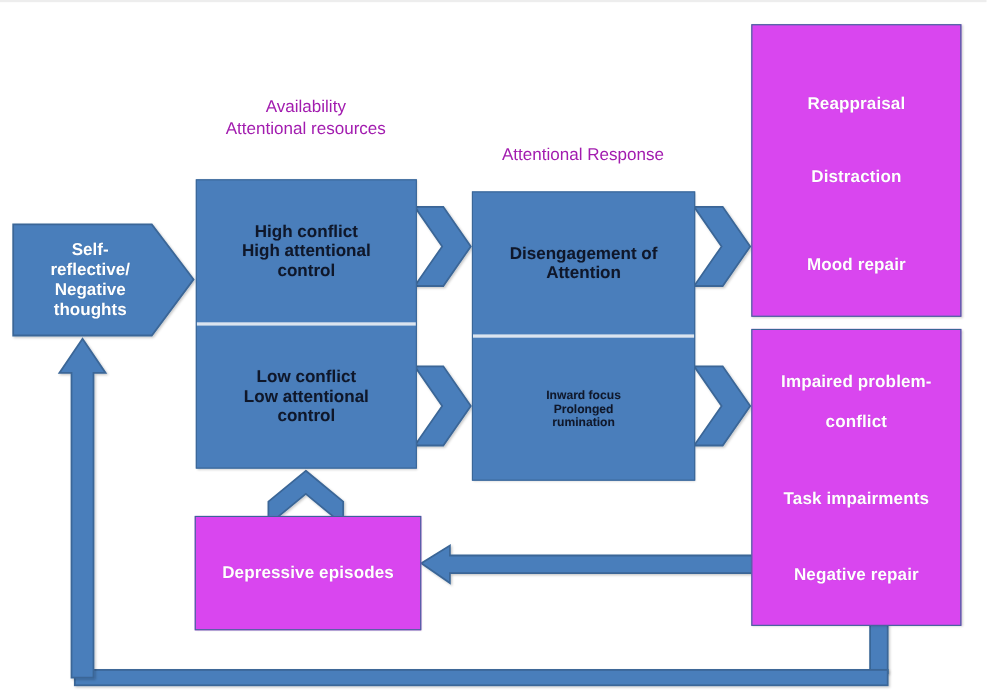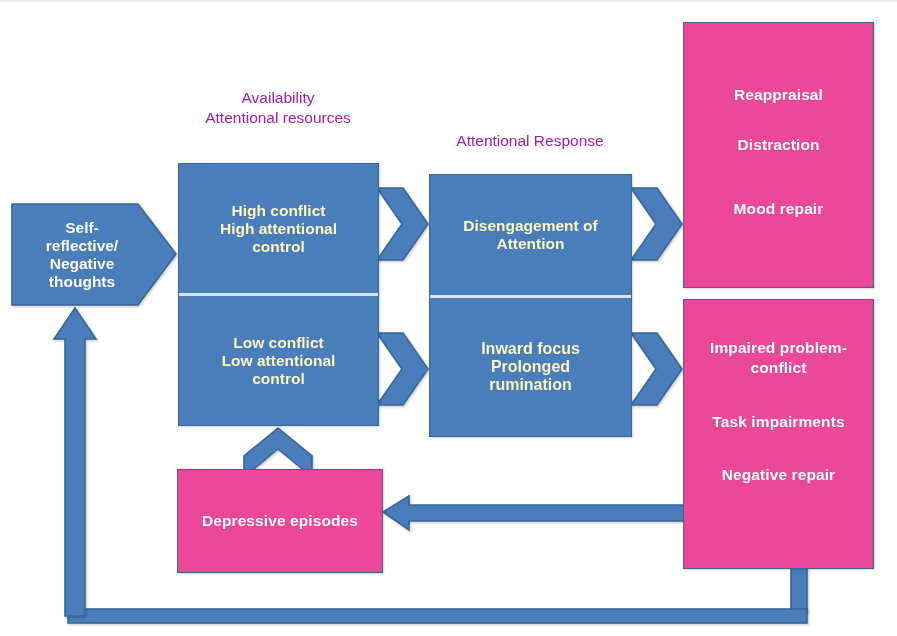--- a/index.html
+++ b/index.html
@@ -10,32 +10,33 @@
     overflow:hidden;
     position:relative;
   }
   #canvas{position:absolute;left:0;top:0;width:897px;height:636px;}
   .top-rule{position:absolute;left:0;top:0;width:897px;height:2px;background:#ededed;}
 
   
   .node{
     position:absolute;
     box-sizing:border-box;
-    background:#ec4899;
+    background:#d946ef;
     border:1.5px solid #3a6697;
     color:#ffffff;
     display:flex;
     flex-direction:column;
     align-items:center;
     justify-content:center;
     text-align:center;
     font-weight:bold;
     letter-spacing:.1px;
     text-shadow:0 0 1px rgba(0,0,0,.15);
     box-shadow:1px 1px 2px rgba(0,0,0,.18);
+    gap:16px;
   }
   .node .ln{display:block;line-height:1.28;white-space:nowrap;}
 
   
   .caption{
     position:absolute;
     color:#a21caf;
     font-weight:normal;
     font-size:15.5px;
     line-height:1.32;
@@ -49,21 +50,21 @@
     box-sizing:border-box;
     background:#4a7ebb;
     border:1.5px solid #3a6697;
     box-shadow:1px 1px 2px rgba(0,0,0,.18);
     display:flex;flex-direction:column;
   }
   .stack .cell{
     flex:1 1 auto;
     display:flex;flex-direction:column;
     align-items:center;justify-content:center;
-    color:#fef9c3;font-weight:bold;text-align:left;
+    color:#0f172a;font-weight:bold;text-align:left;
     text-shadow:0 0 1px rgba(0,0,0,.15);
   }
   .stack .divider{height:3px;background:#dbe4ef;flex:0 0 3px;}
 </style>
 </head>
 <body>
 
 <div id="canvas">
 
   <div class="top-rule"></div>
@@ -128,21 +129,21 @@
       <span class="ln">control</span>
     </div>
   </div>
 
   <div class="stack" style="left:429px;top:174px;width:203px;height:263px;">
     <div class="cell" style="font-size:15.5px;">
       <span class="ln">Disengagement of</span>
       <span class="ln">Attention</span>
     </div>
     <div class="divider"></div>
-    <div class="cell" style="font-size:16px;">
+    <div class="cell" style="font-size:11px;">
       <span class="ln">Inward focus</span>
       <span class="ln">Prolonged</span>
       <span class="ln">rumination</span>
     </div>
   </div>
 
   <div class="node" style="left:683px;top:22px;width:191px;height:266px;font-size:15.5px;justify-content:flex-start;padding-top:62px;">
     <span class="ln" style="margin-bottom:30px;">Reappraisal</span>
     <span class="ln" style="margin-bottom:44px;">Distraction</span>
     <span class="ln">Mood repair</span>

